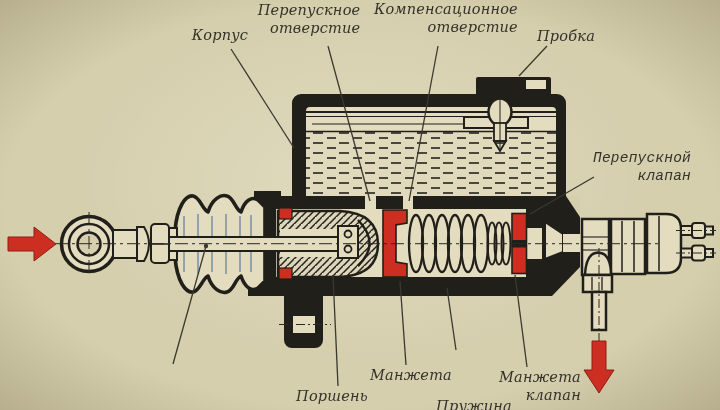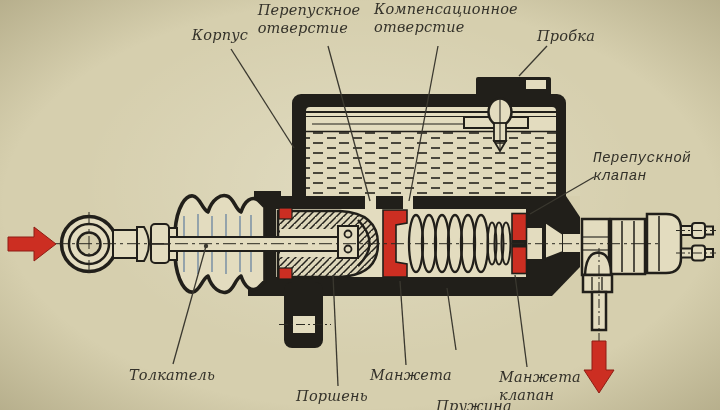--- a/index.html
+++ b/index.html
@@ -11,21 +11,21 @@
       #d6cfae;
     font-family:"DejaVu Serif", serif;
   }
   .stage svg{position:absolute;left:0;top:0;}
   .lbl{
     position:absolute;
     font-style:italic;
     font-size:14.5px;
     line-height:18px;
     color:#34322a;
-    text-align:left;
+    text-align:right;
     white-space:nowrap;
     transform:translateX(-50%);
     letter-spacing:.2px;
   }
   .lbl span{display:block;}
 </style>
 </head>
 <body>
 
 <div class="stage">
@@ -224,21 +224,20 @@
   <span>отверстие</span>
 </div>
 
 <div class="lbl" style="left:550px;top:27px;margin-left:16px;">Пробка</div>
 
 <div class="lbl" style="left:642px;top:149px;font-family:Liberation Mono, monospace;">
   <span>Перепускной</span>
   <span>клапан</span>
 </div>
 
-<div class="lbl" style="left:172px;top:366px;">Толкатель</div>
 <div class="lbl" style="left:411px;top:366px;">Манжета</div>
 <div class="lbl" style="left:332px;top:387px;">Поршень</div>
 <div class="lbl" style="left:474px;top:354px;margin-top:43px;">Пружина</div>
 
 <div class="lbl" style="left:540px;top:368px;">
   <span>Манжета</span>
   <span>клапан</span>
 </div>
 
 </div>

